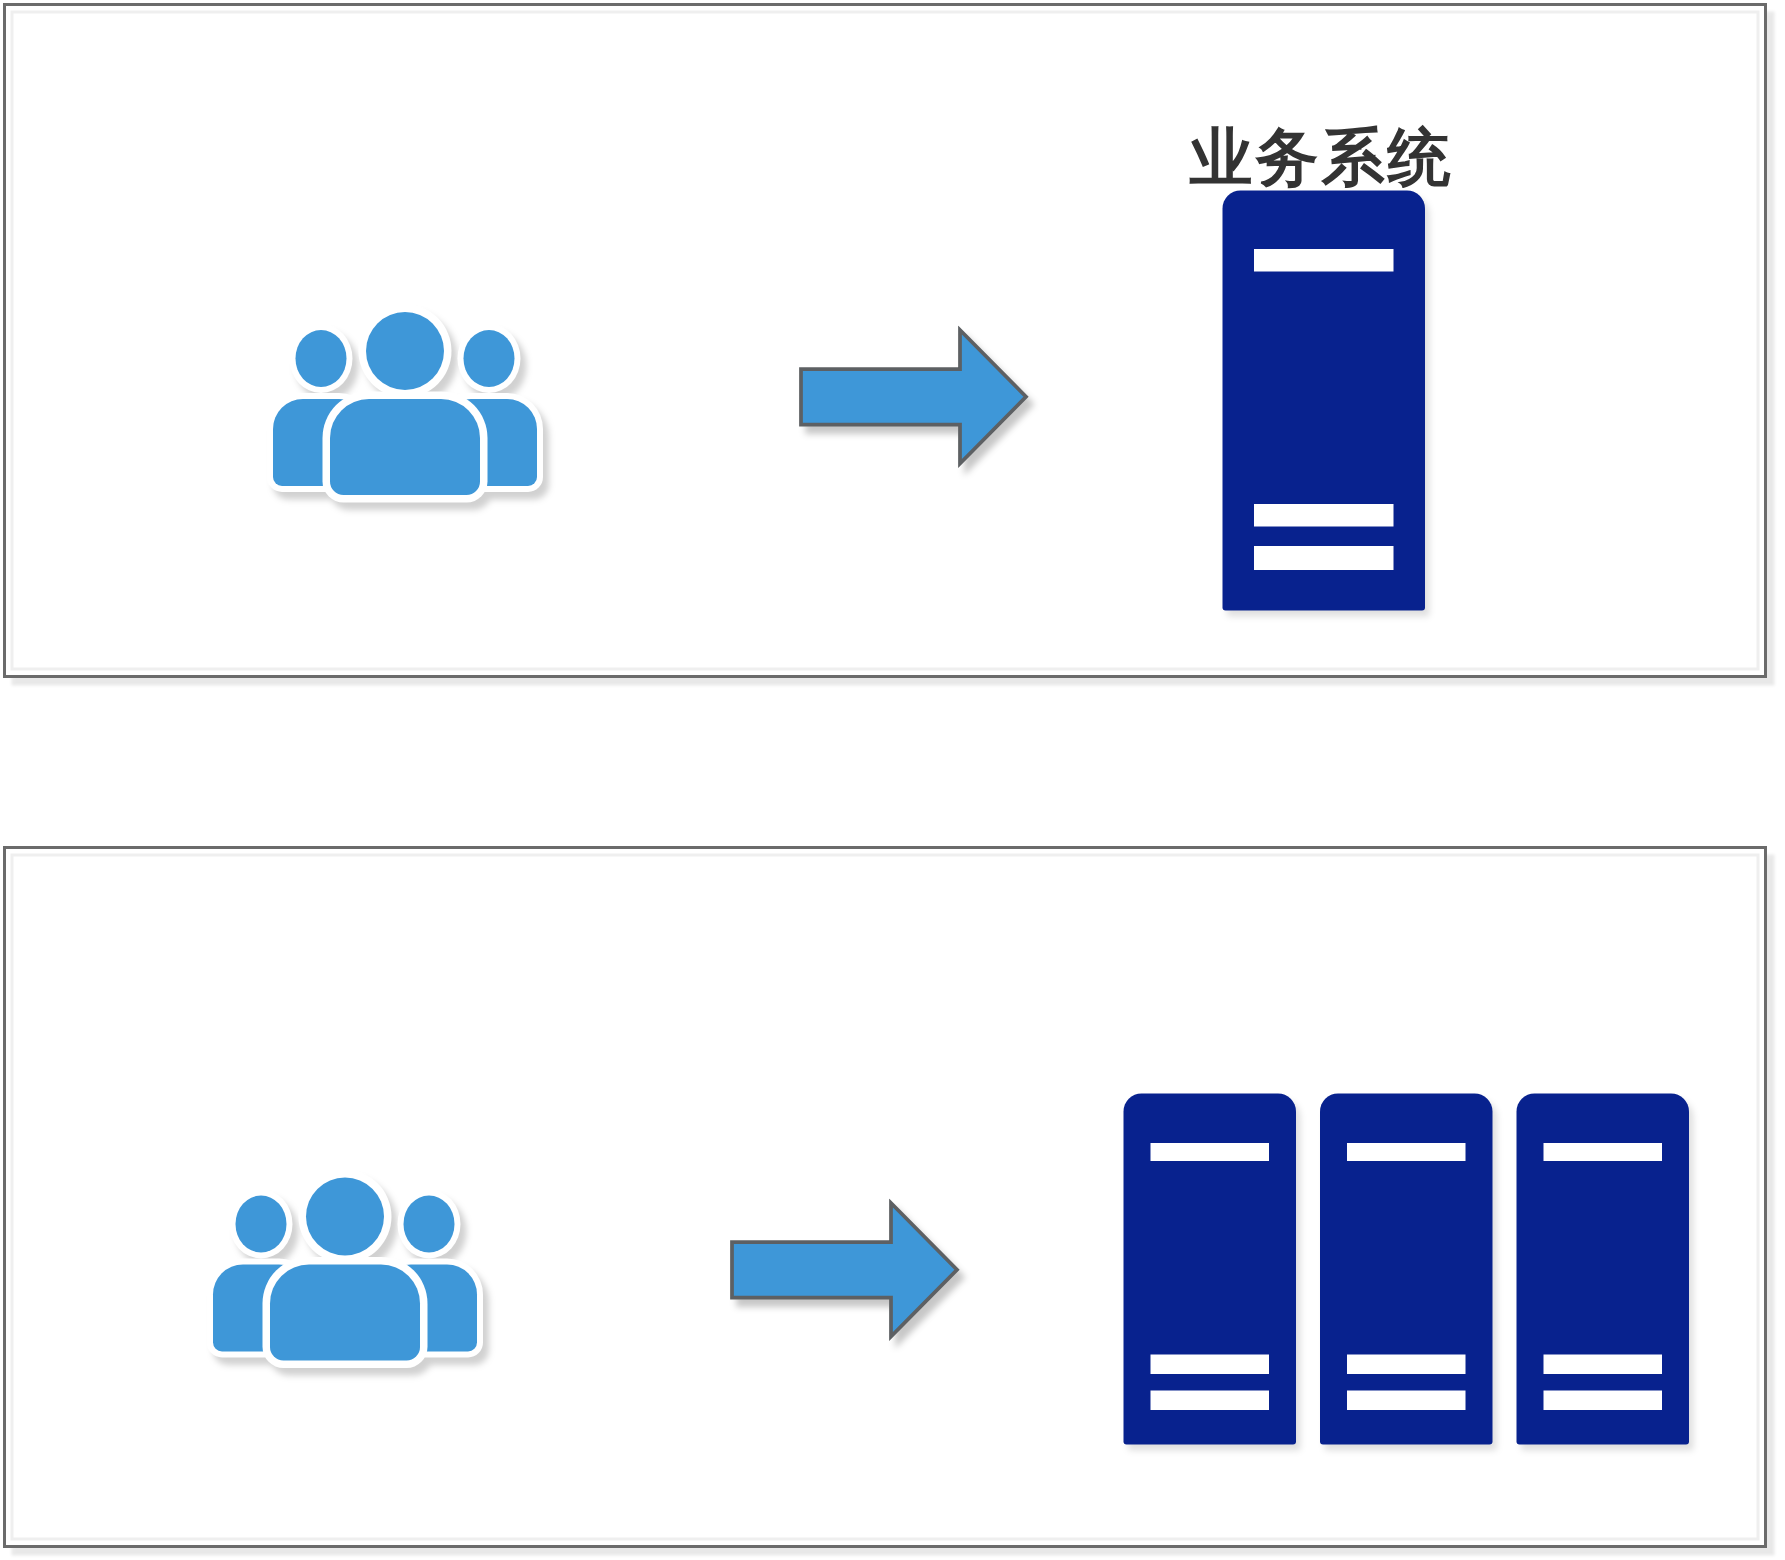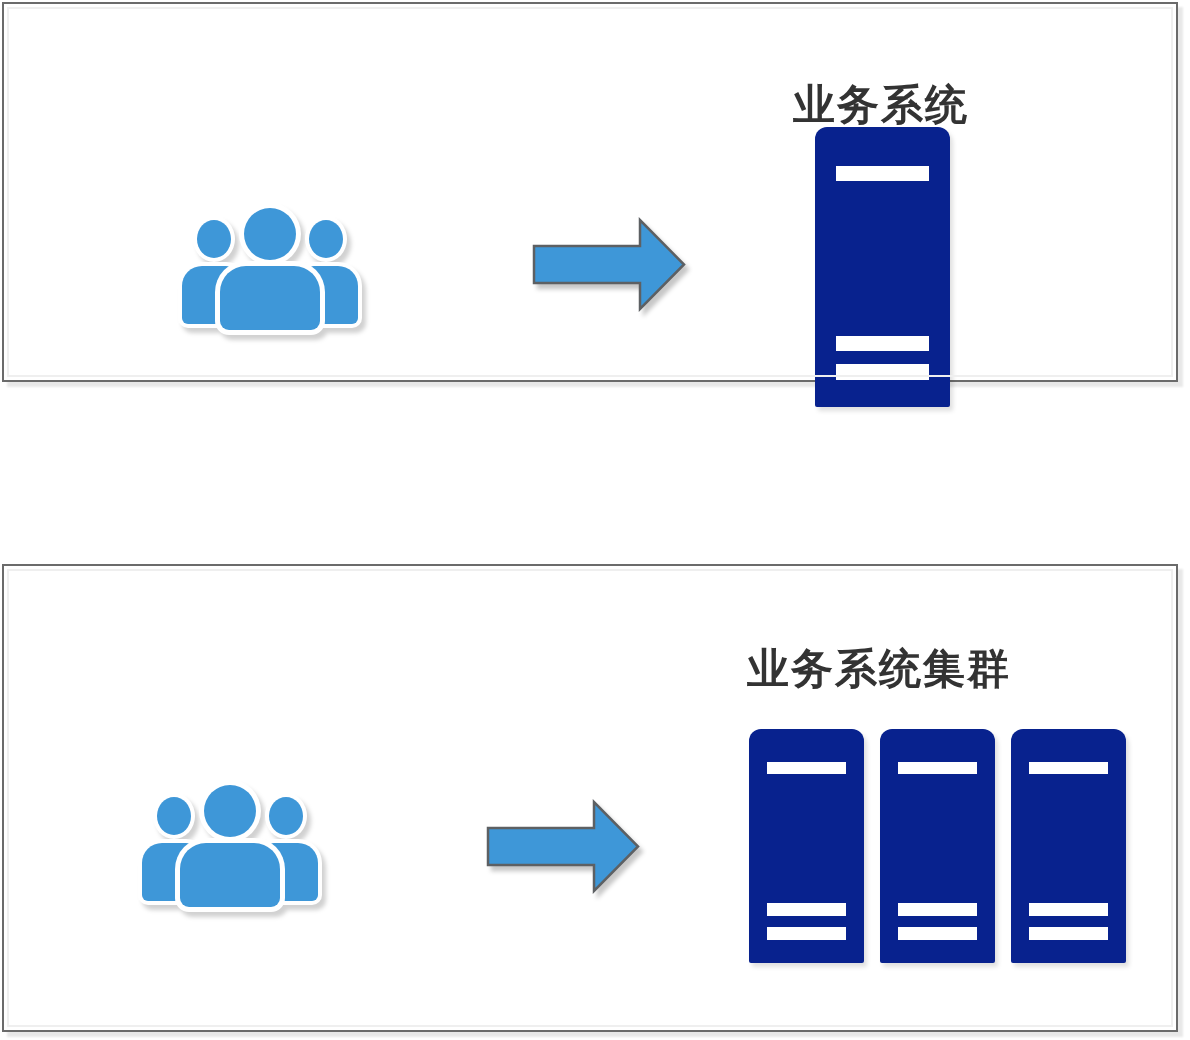--- a/index.html
+++ b/index.html
@@ -21,21 +21,21 @@
     border:2.5px solid var(--panel-border);
     box-sizing:border-box;
     box-shadow:5px 5px 2px rgba(0,0,0,0.09);
   }
   .panel::after {
     content:"";
     position:absolute; inset:3px;
     border:2px solid var(--inner-outline);
     pointer-events:none;
   }
-  .panel-1 { top:2px; height:380px; }
+  .panel-1 { top:2px; height:450px; }
   .panel-2 { top:564px; height:468px; }
 
   .panel-title {
     position:absolute;
     font-size:42px;
     font-weight:600;
     color:var(--title-text);
     letter-spacing:2px;
     white-space:nowrap;
     transform:translateX(-50%);
@@ -135,21 +135,20 @@
 
     <div class="server server-single">
       <div class="bar bar-top"></div>
       <div class="bar bar-mid"></div>
       <div class="bar bar-bot"></div>
     </div>
   </section>
 
   <section class="panel panel-2">
 
-    <h2 class="panel-title" style="left:875px; top:40px;">业务系统集群</h2>
 
     <div class="users-icon" style="left:138px; top:219px;">
       <div class="person person-back left">
         <div class="head"></div>
         <div class="torso"></div>
       </div>
       <div class="person person-back right">
         <div class="head"></div>
         <div class="torso"></div>
       </div>

